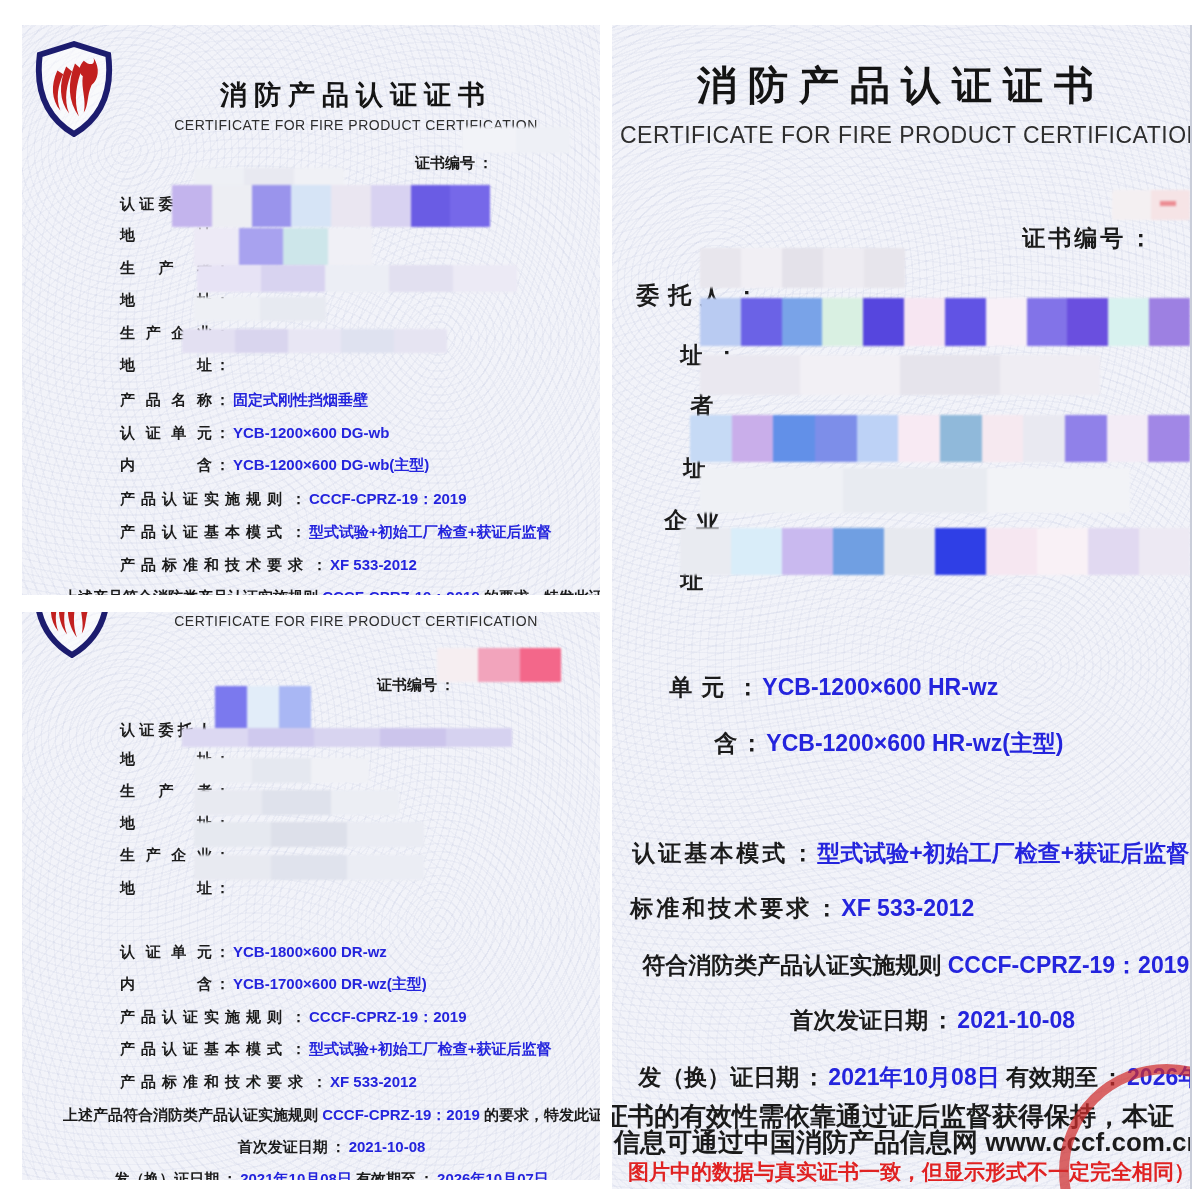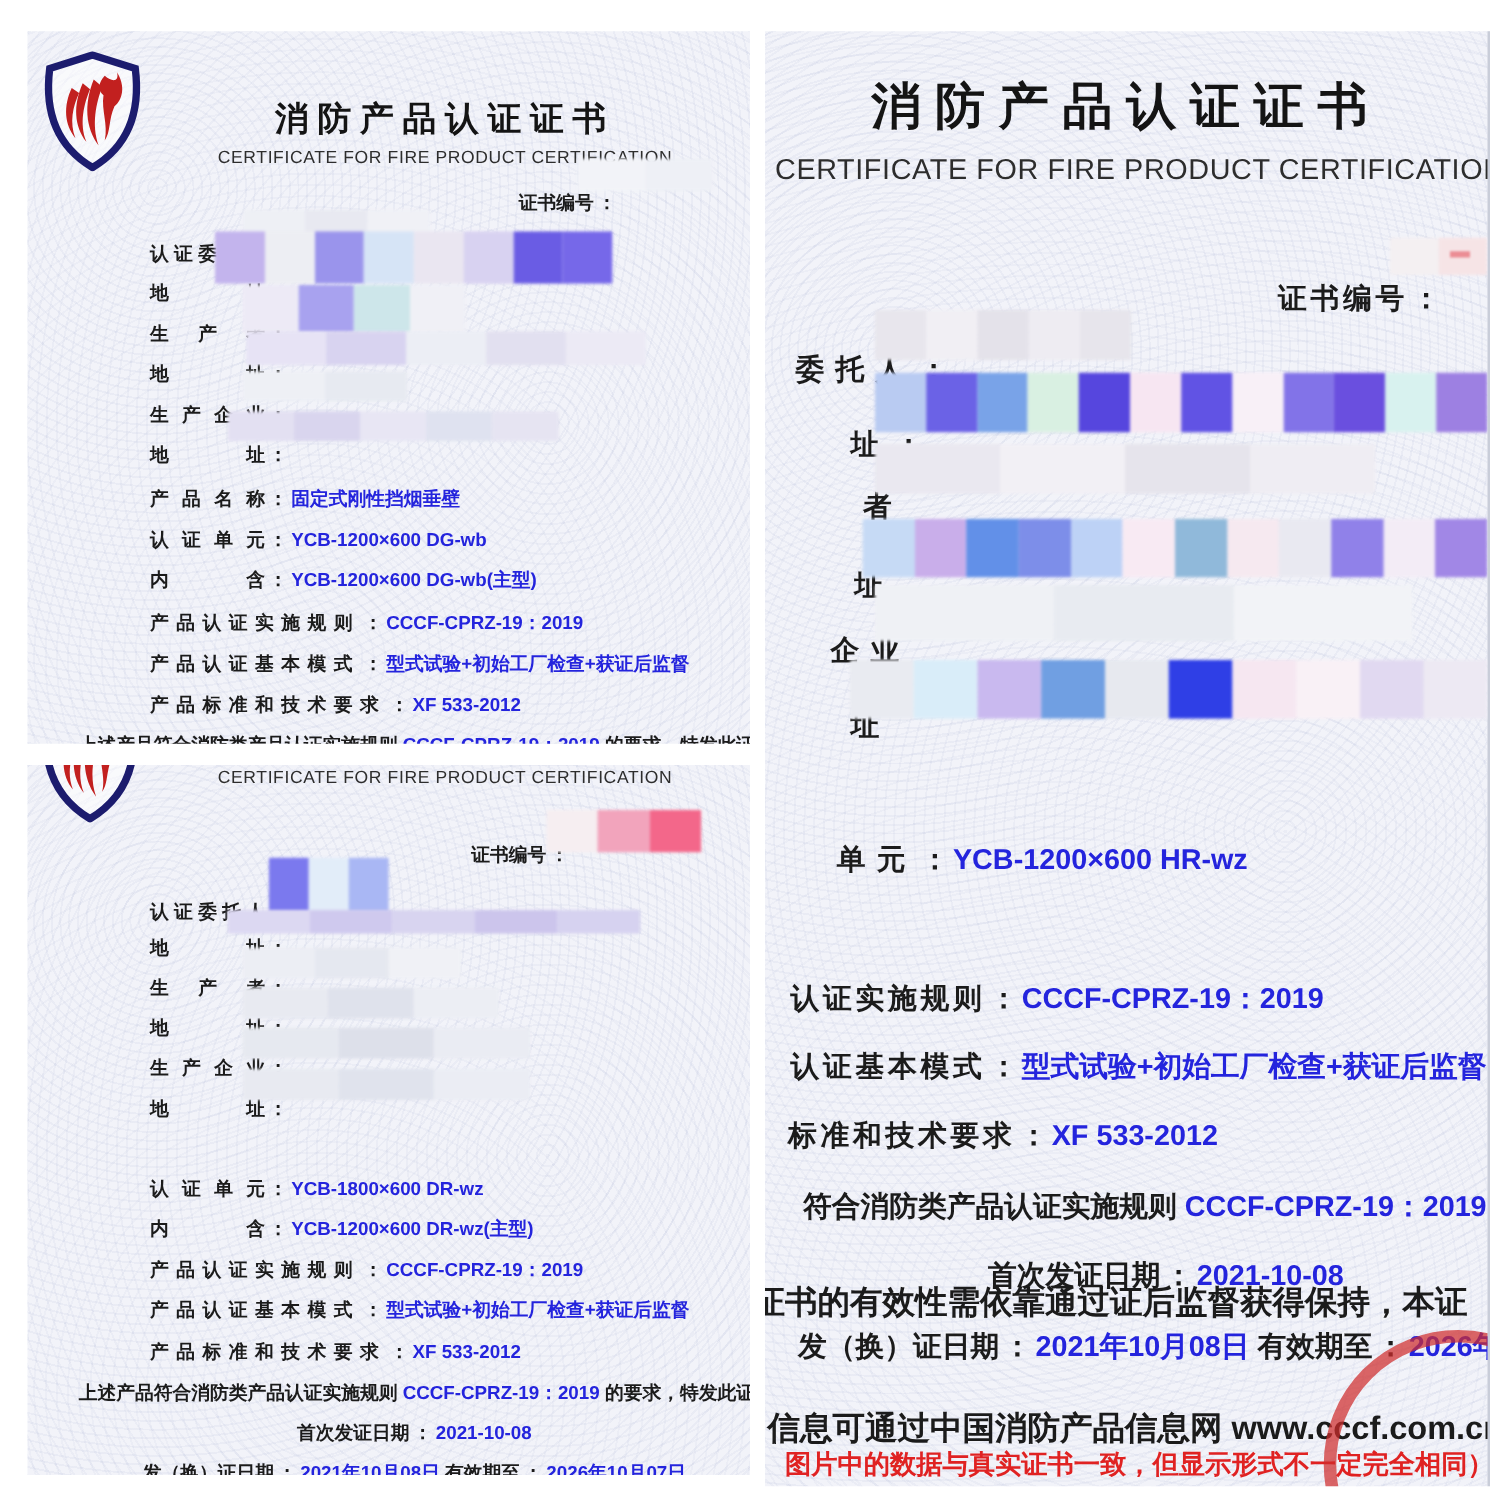--- a/index.html
+++ b/index.html
@@ -175,21 +175,21 @@
     <div class="row" style="left:73px;top:210px;">
       <span class="jl">生产企业</span><span class="colon">：</span>
     </div>
     <div class="row" style="left:73px;top:243px;">
       <span class="jl">地址</span><span class="colon">：</span>
     </div>
     <div class="row" style="left:73px;top:307px;">
       <span class="jl">认证单元</span><span class="colon">：</span><span class="v">YCB-1800×600 DR-wz</span>
     </div>
     <div class="row" style="left:73px;top:339px;">
-      <span class="jl">内含</span><span class="colon">：</span><span class="v">YCB-1200×600 DR-wz(主型)</span>
+      <span class="jl">内含</span><span class="colon">：</span><span class="v">YCB-1700×600 DR-wz(主型)</span>
     </div>
     <div class="row" style="left:73px;top:372px;">
       <span class="ll">产品认证实施规则</span><span class="colon">：</span><span class="v">CCCF-CPRZ-19：2019</span>
     </div>
     <div class="row" style="left:73px;top:404px;">
       <span class="ll">产品认证基本模式</span><span class="colon">：</span><span class="v">型式试验+初始工厂检查+获证后监督</span>
     </div>
     <div class="row" style="left:73px;top:437px;">
       <span class="ll">产品标准和技术要求</span><span class="colon">：</span><span class="v">XF 533-2012</span>
     </div>
@@ -261,39 +261,39 @@
     </div>
     <div class="row" style="left:14px;top:450px;">
       <span class="cl">企业</span>
     </div>
     <div class="row" style="left:30px;top:510px;">
       <span class="cl">址</span>
     </div>
     <div class="row" style="left:19px;top:617px;">
       <span class="cl">单元</span><span class="colon">：</span><span class="v">YCB-1200×600 HR-wz</span>
     </div>
-    <div class="row" style="left:-18px;top:728px;">
-      <span class="cll">认证实施规则</span><span class="colon">：</span><span class="v">CCCF-CPRZ-19：2019</span>
+    <div class="row" style="left:64px;top:673px;">
+      <span>含</span><span class="colon">：</span><span class="v">YCB-1200×600 HR-wz(主型)</span>
     </div>
     <div class="row" style="left:-18px;top:783px;">
       <span class="cll">认证基本模式</span><span class="colon">：</span><span class="v">型式试验+初始工厂检查+获证后监督</span>
     </div>
     <div class="row" style="left:-20px;top:838px;">
       <span class="cll">标准和技术要求</span><span class="colon">：</span><span class="v">XF 533-2012</span>
     </div>
     <div class="row" style="left:-8px;top:895px;">
       <span>符合消防类产品认证实施规则 </span><span class="v">CCCF-CPRZ-19：2019</span><span> 的要求，特发此证</span>
     </div>
     <div class="row" style="left:140px;top:950px;">
       <span>首次发证日期</span><span class="colon">：</span><span class="v">2021-10-08</span>
     </div>
     <div class="row" style="left:-12px;top:1007px;">
       <span>发（换）证日期</span><span class="colon">：</span><span class="v">2021年10月08日</span><span> </span><span>有效期至</span><span class="colon">：</span><span class="v">2026年10月07日</span>
     </div>
-    <div class="row note-big" style="left:-10px;top:999px;">证书的有效性需依靠通过证后监督获得保持，本证</div>
+    <div class="row note-big" style="left:-10px;top:1074px;">证书的有效性需依靠通过证后监督获得保持，本证</div>
     <div class="row note-big" style="left:2px;top:1100px;">信息可通过中国消防产品信息网 www.cccf.com.cn</div>
     <div class="row note-red" style="left:16px;top:1133px;">图片中的数据与真实证书一致，但显示形式不一定完全相同）</div>
 
     <div class="mosaic" style="left:500px;top:165px;width:78px;height:30px;">
         <div style="flex: 1 1 0%; background: rgb(244, 240, 242);"></div>
         <div style="flex: 1 1 0%; background: rgb(246, 228, 230);"></div>
       </div>
     <div class="red-mark" style="left:548px;top:176px;width:16px;height:5px;"></div>
     <div class="mosaic" style="left:88px;top:223px;width:205px;height:40px;">
         <div style="flex: 1 1 0%; background: rgb(232, 230, 237);"></div>

